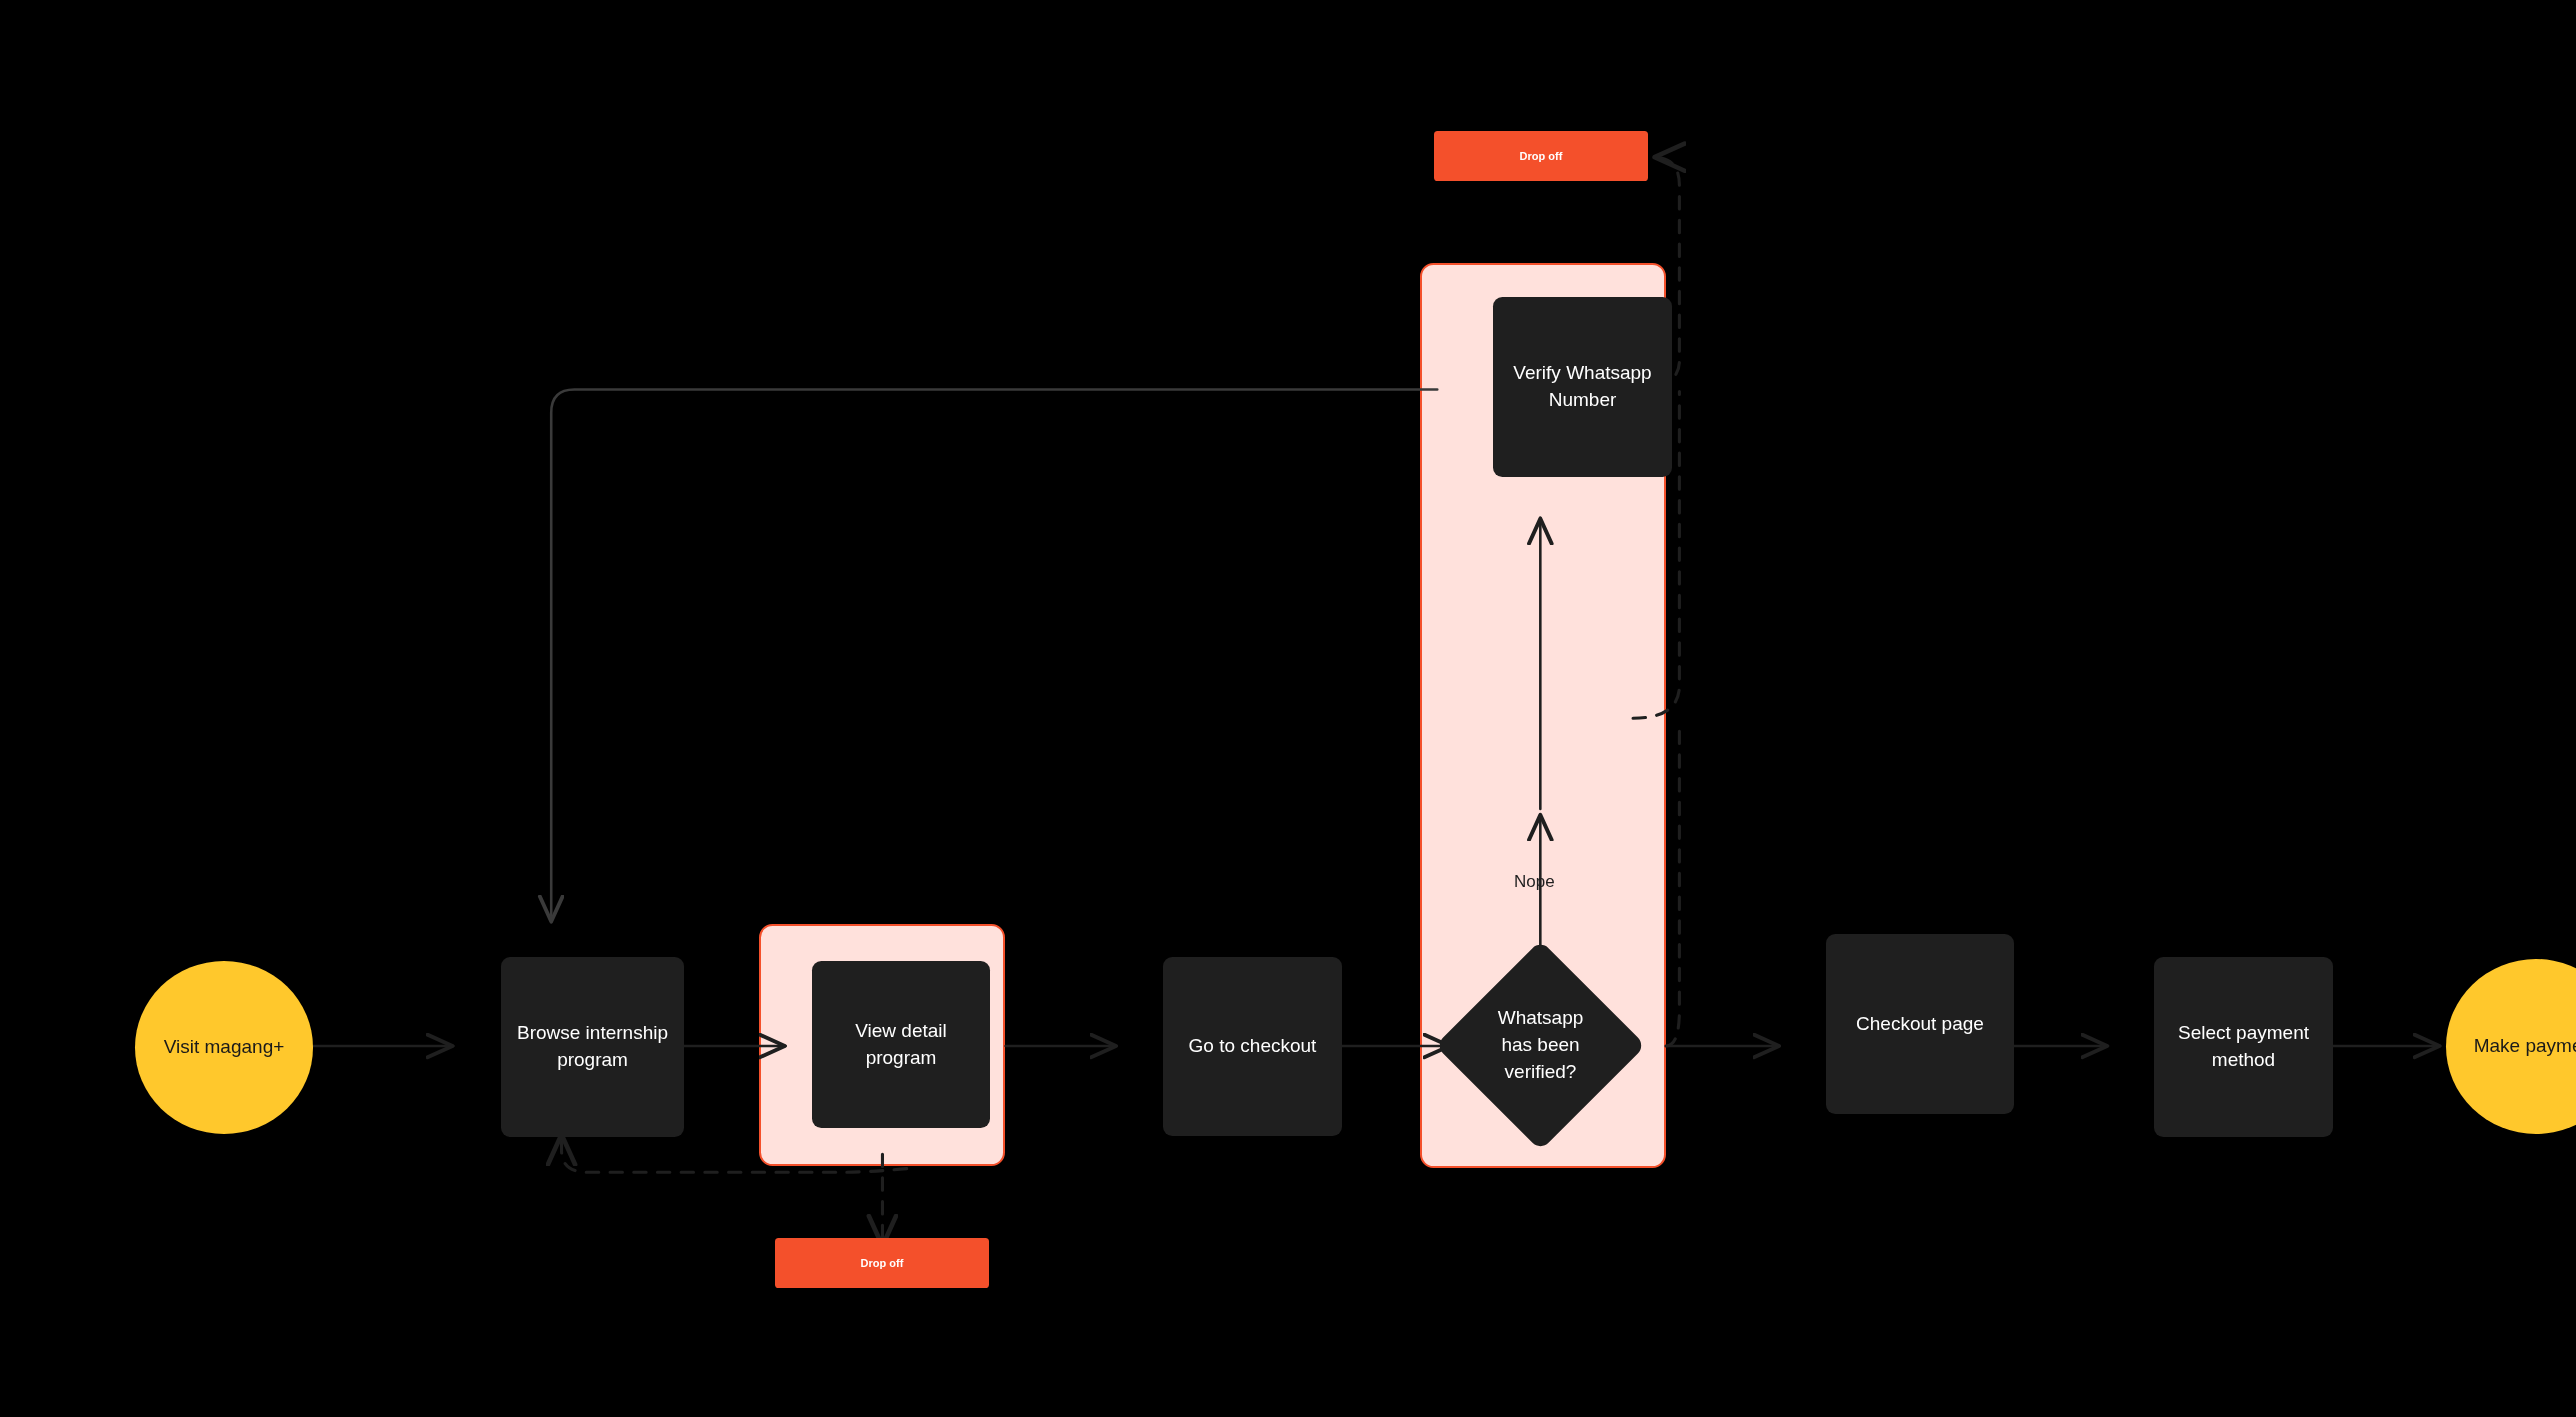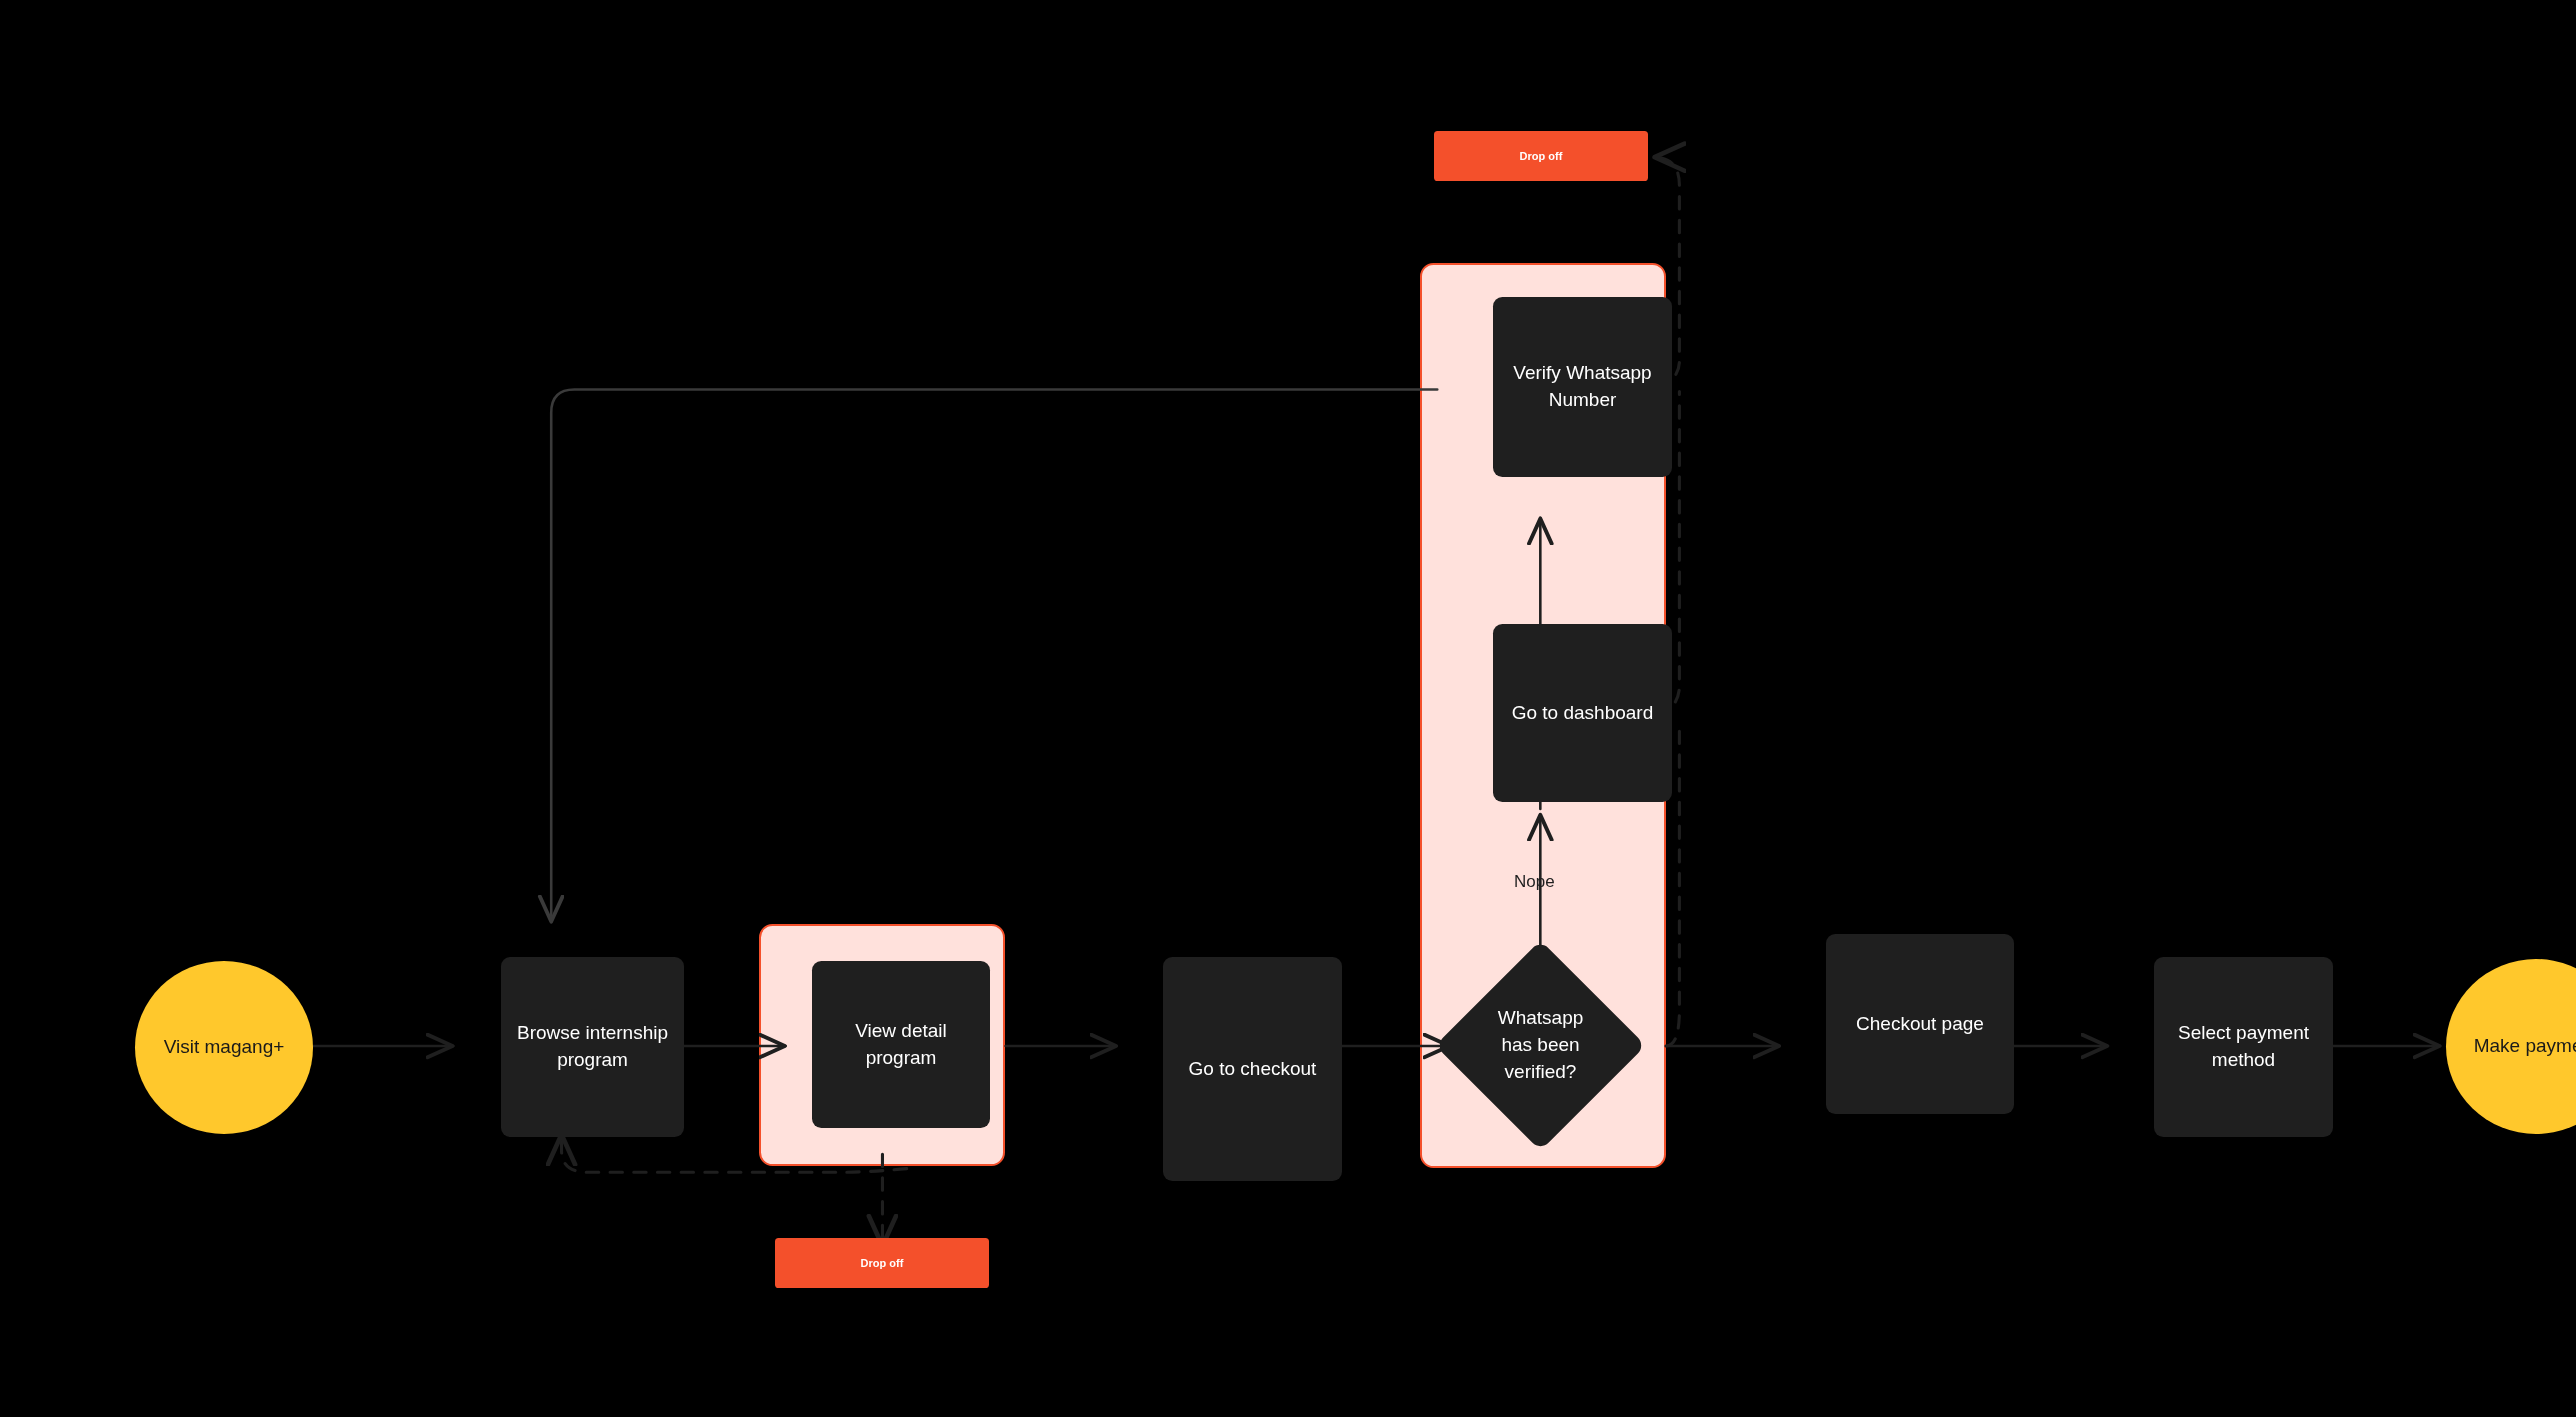--- a/index.html
+++ b/index.html
@@ -162,32 +162,29 @@
   </div>
 
   <div class="node node-rect" style="left:460px; top:957px; width:183px; height:180px;">
     <span>Browse internship program</span>
   </div>
 
   <div class="node node-rect" style="left:771px; top:961px; width:178px; height:167px;">
     <span>View detail program</span>
   </div>
 
-  <div class="node node-rect" style="left:1122px; top:957px; width:179px; height:224px;">
+  <div class="node node-rect" style="left:1122px; top:957px; width:179px; height:179px;">
     <span>Go to checkout</span>
   </div>
 
   <div class="node-diamond-wrap" style="left:1466px; top:971px; width:149px; height:149px;">
     <div class="node-diamond-shape"></div>
     <div class="node-diamond-label">Whatsapp has been verified?</div>
   </div>
 
-  <div class="node node-rect" style="left:1452px; top:624px; width:179px; height:178px;">
-    <span>Go to dashboard</span>
-  </div>
 
   <div class="node node-rect" style="left:1452px; top:297px; width:179px; height:180px;">
     <span>Verify Whatsapp Number</span>
   </div>
 
   <div class="node node-rect" style="left:1785px; top:934px; width:188px; height:180px;">
     <span>Checkout page</span>
   </div>
 
   <div class="node node-rect" style="left:2113px; top:957px; width:179px; height:180px;">

